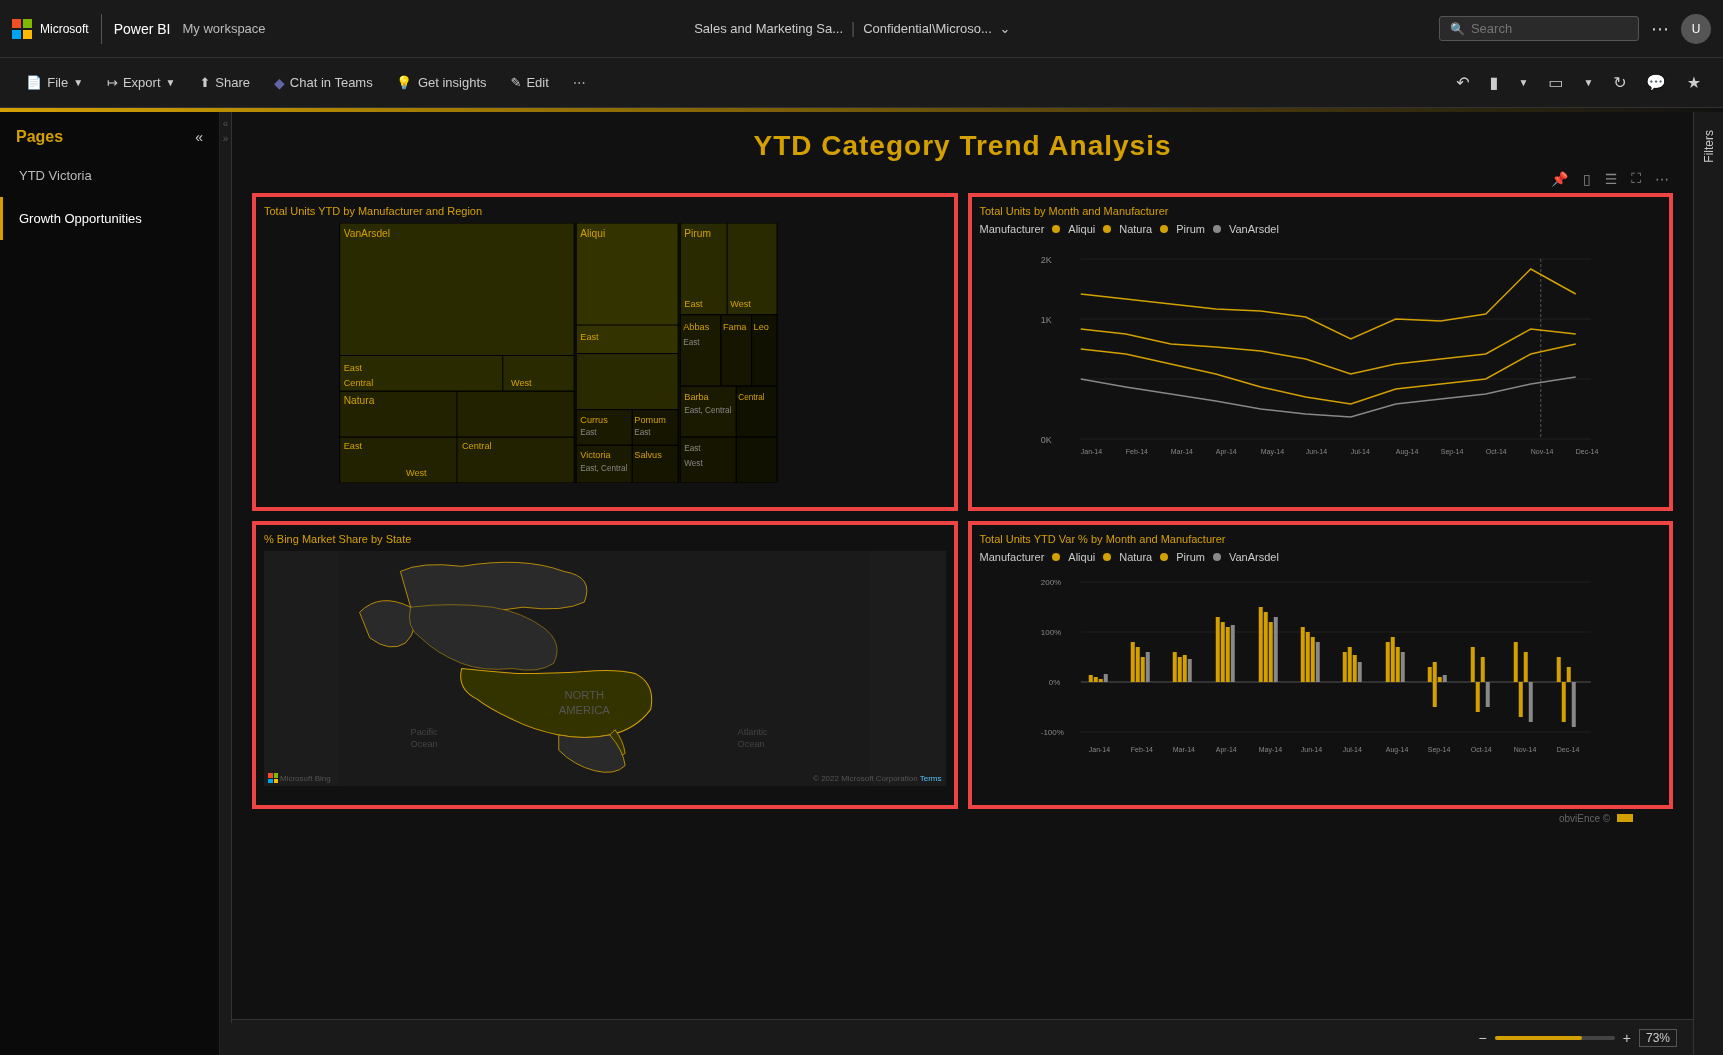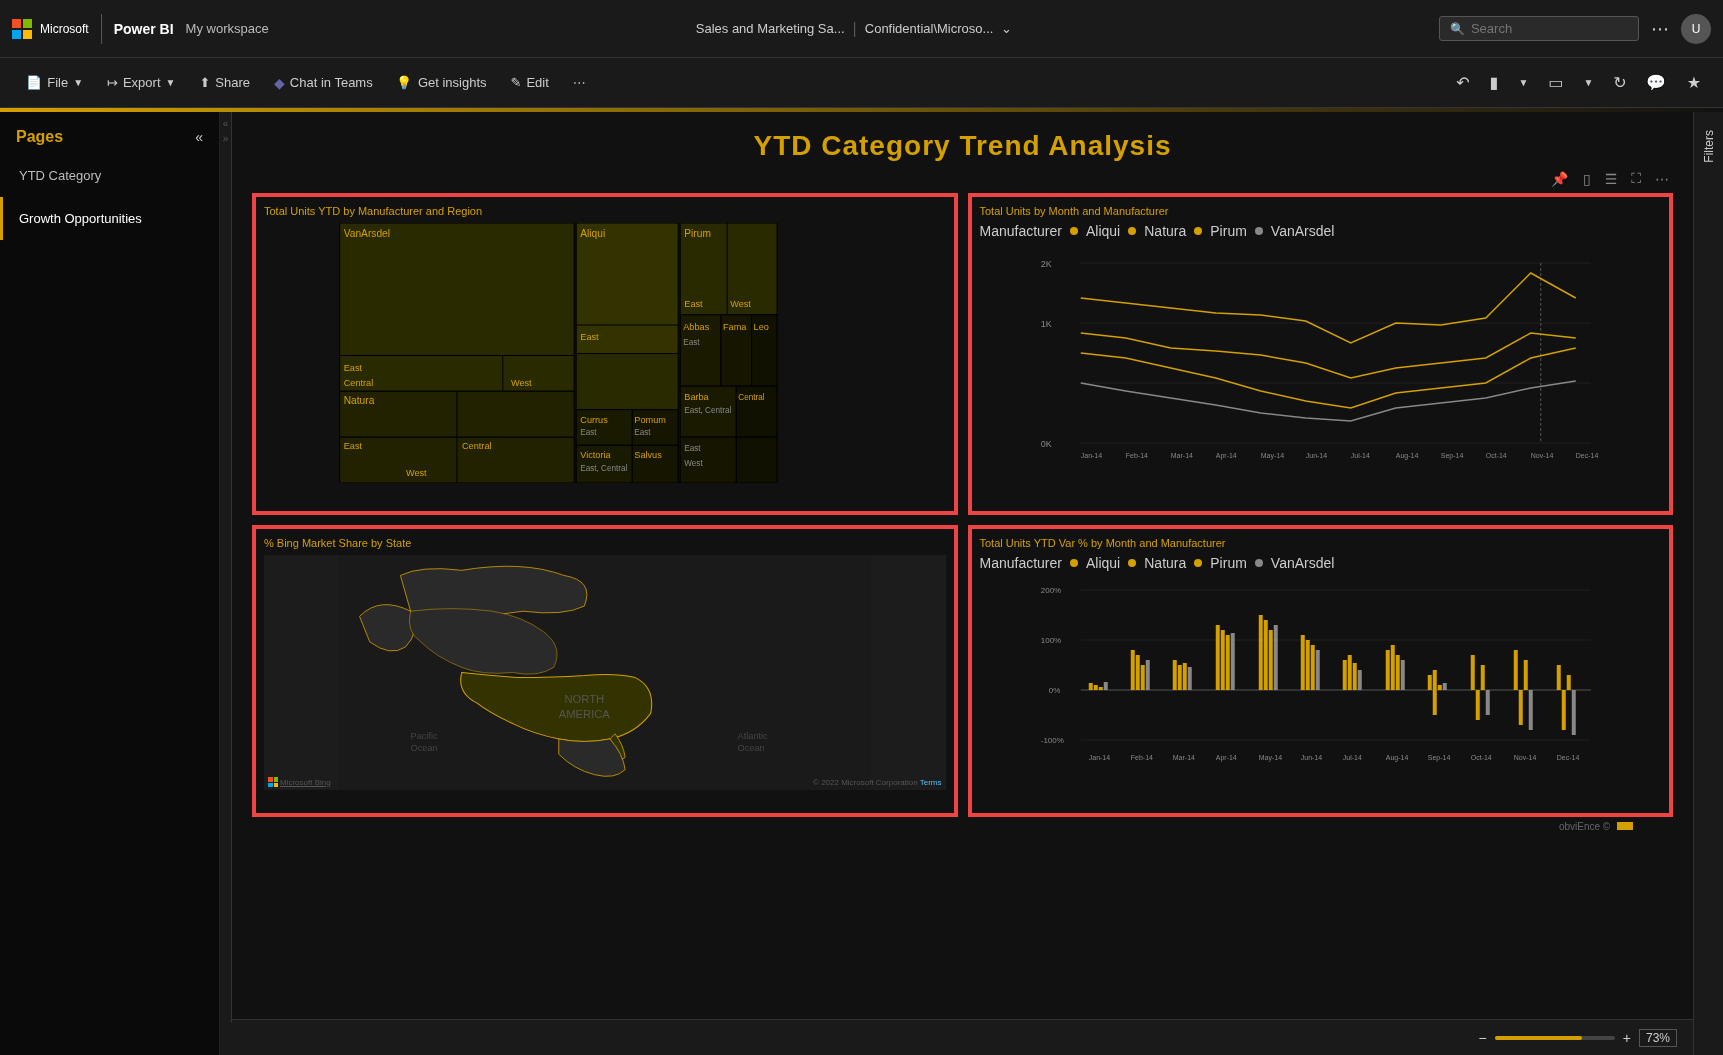--- a/index.html
+++ b/index.html
@@ -82,21 +82,21 @@
     
     .viz-toolbar { display: flex; align-items: center; justify-content: flex-end; gap: 6px; padding: 0 10px 4px 0; }
     .viz-icon { color: #888; cursor: pointer; font-size: 14px; padding: 2px 4px; }
 
     
     .charts-grid { display: grid; grid-template-columns: 1fr 1fr; gap: 10px; padding: 0 10px; }
 
     
     .chart-box { background: #111; border: 4px solid #ef4444; padding: 8px; }
     .chart-title { color: #d4a000; font-size: 11px; margin-bottom: 6px; }
-    .chart-legend { display: flex; align-items: center; gap: 8px; font-size: 14px; color: #ccc; margin-bottom: 4px; }
+    .chart-legend { display: flex; align-items: center; gap: 8px; font-size: 11px; color: #ccc; margin-bottom: 4px; }
     .legend-dot { width: 8px; height: 8px; border-radius: 50%; display: inline-block; }
 
     
     .treemap-container { height: 260px; position: relative; overflow: hidden; }
     .map-canvas { width: 100%; height: 210px; background: #1c1c1c; position: relative; }
 
     
     .line-chart-area { height: 260px; position: relative; }
     .line-chart-svg { width: 100%; height: 220px; }
     .axis-label { font-size: 9px; fill: #888; }
@@ -130,21 +130,21 @@
   <div class="ms-logo">
     <div class="ms-logo-grid">
       <span></span>
         <span></span>
         <span></span>
         <span></span>
     </div>
     <span style="font-size:12px;color:#fff;">Microsoft</span>
   </div>
   <div class="header-divider"></div>
-  <span style="font-size:14px;color:#fff;font-weight:700;">Power BI</span>
+  <span style="font-size:14px;color:#fff;font-weight:400;">Power BI</span>
   <span style="font-size:13px;color:#bbb;cursor:pointer;">My workspace</span>
   <div style="flex:1; display:flex; align-items:center; justify-content:center; gap:8px;">
     <span style="font-size:13px;color:#ccc;">Sales and Marketing Sa...</span>
     <span style="color:#555;">|</span>
     <span style="font-size:13px;color:#ccc;">
       <span>Confidential\Microso...</span>
       <span style="margin-left:4px;">⌄</span>
     </span>
   </div>
   <div class="search-box">
@@ -200,21 +200,21 @@
 <div class="gradient-strip"></div>
 
 <div class="main-layout">
 
   <div class="sidebar">
     <div class="sidebar-header">
       <span class="sidebar-title">Pages</span>
       <span class="sidebar-collapse">«</span>
     </div>
     <div class="sidebar-item">
-      <span>YTD Category</span>
+      <span>YTD Victoria</span>
     </div>
     <div class="sidebar-item active" style="border-left-color:#d4a000; color:#fff;">
       <span>Growth Opportunities</span>
     </div>
   </div>
 
   <div class="content-area">
 
     <div class="dashboard">
 
@@ -391,21 +391,21 @@
                 <text x="240" y="145" font-size="11" fill="#555" text-anchor="middle">NORTH</text>
                 <text x="240" y="160" font-size="11" fill="#555" text-anchor="middle">AMERICA</text>
 
                 <text x="70" y="180" font-size="9" fill="#444">Pacific</text>
                 <text x="70" y="192" font-size="9" fill="#444">Ocean</text>
 
                 <text x="390" y="180" font-size="9" fill="#444">Atlantic</text>
                 <text x="390" y="192" font-size="9" fill="#444">Ocean</text>
               </svg>
               <div style="position:absolute;bottom:3px;left:4px;font-size:8px;color:#555;">
-                <span style="display:inline-flex;align-items:center;gap:2px;text-decoration:underline;">
+                <span style="display:inline-flex;align-items:center;gap:2px;">
                   <span style="display:inline-grid;grid-template-columns:1fr 1fr;width:10px;height:10px;gap:1px;">
                       <span style="background:#f25022;"></span>
                       <span style="background:#7fba00;"></span>
                       <span style="background:#00a4ef;"></span>
                       <span style="background:#ffb900;"></span>
                     </span>
                   <span>Microsoft Bing</span>
                 </span>
               </div>
               <div style="position:absolute;bottom:3px;right:4px;font-size:8px;color:#555;">

